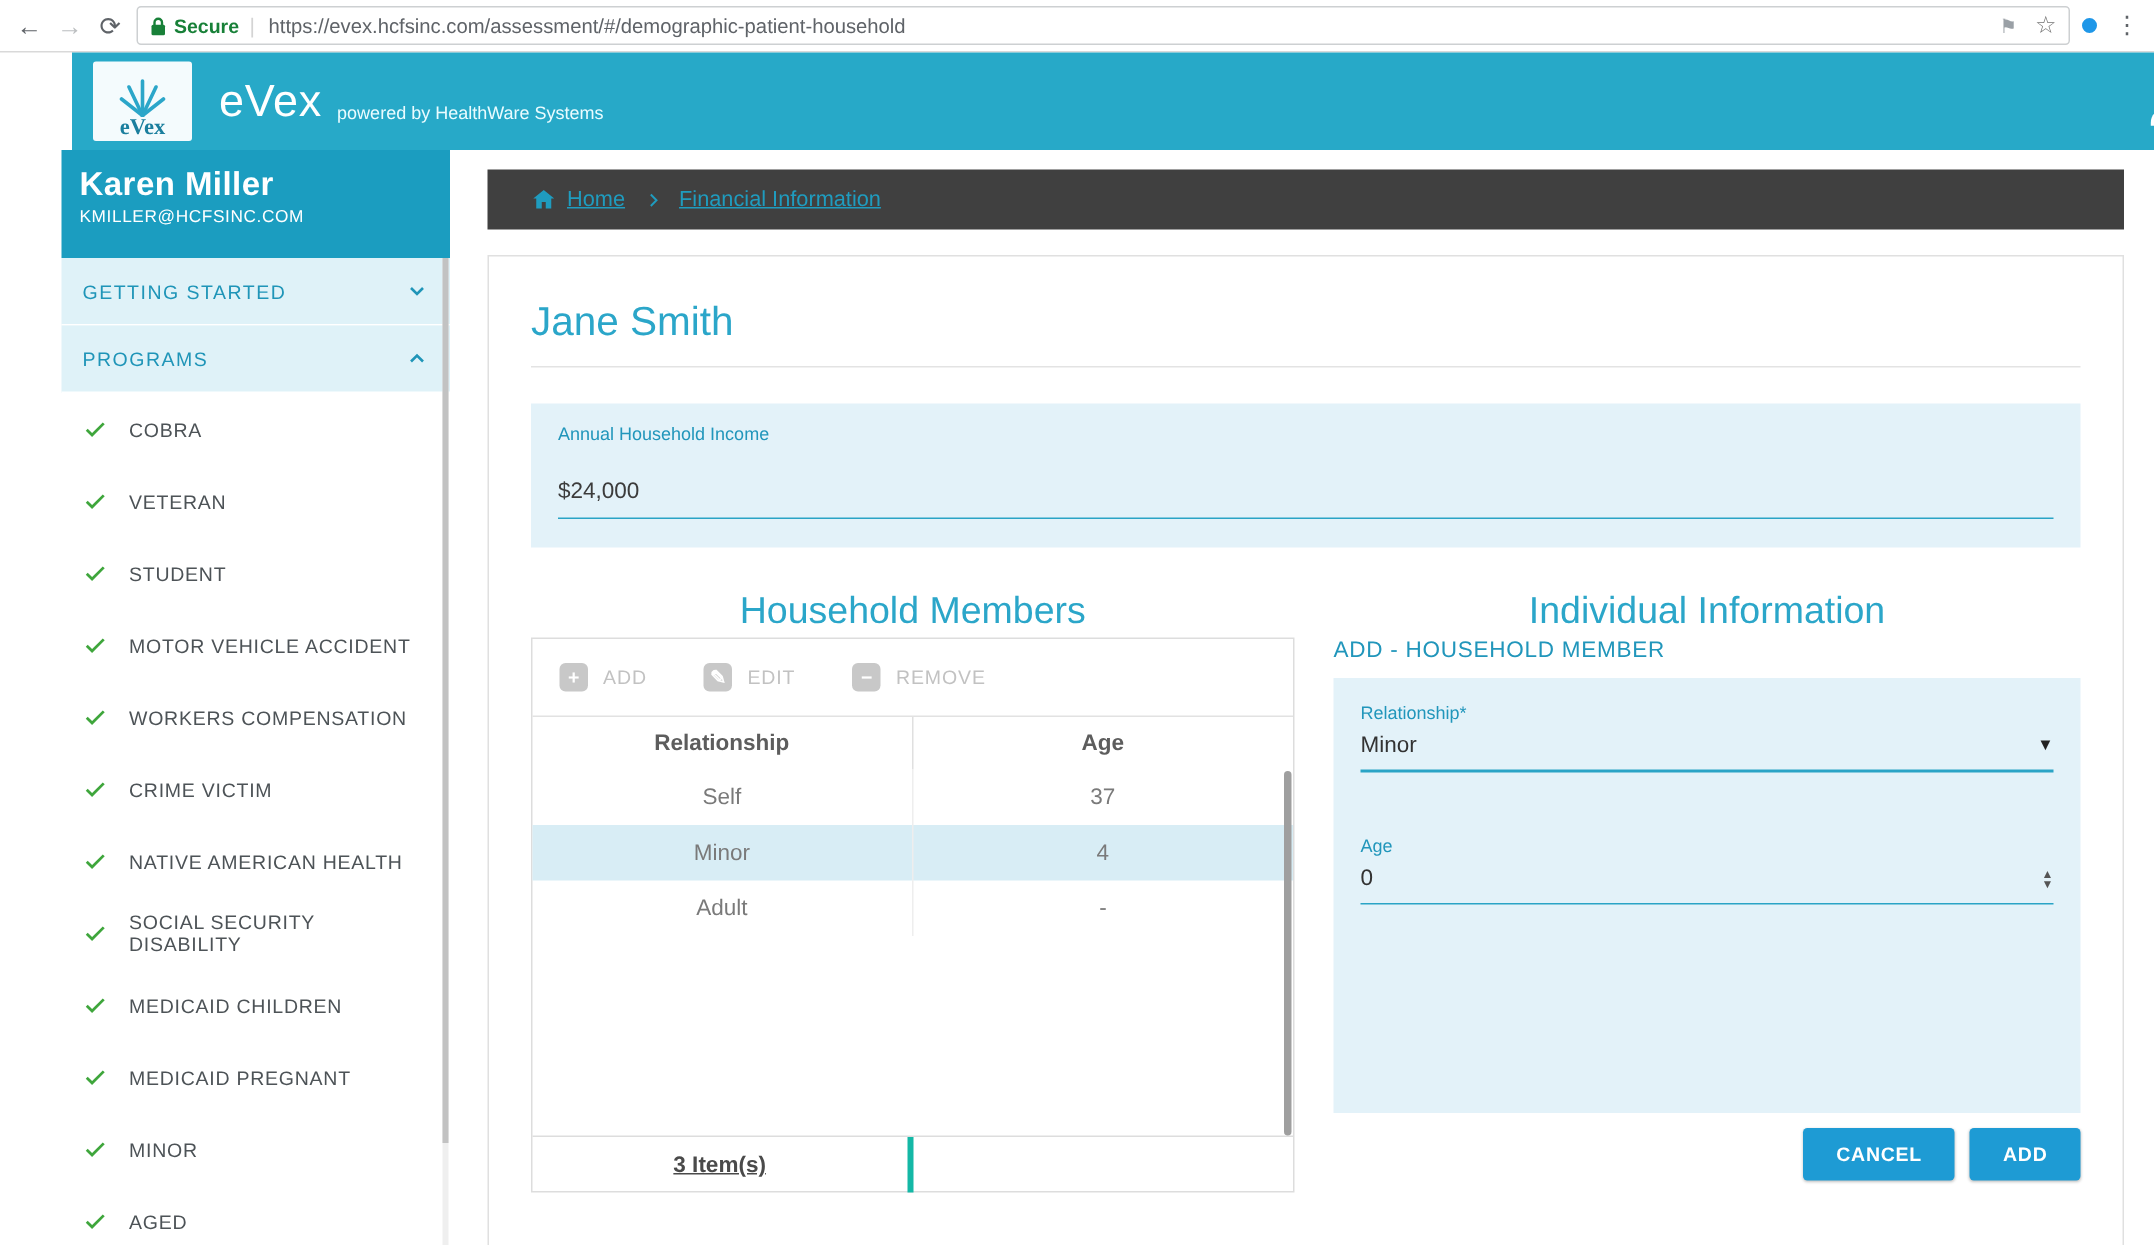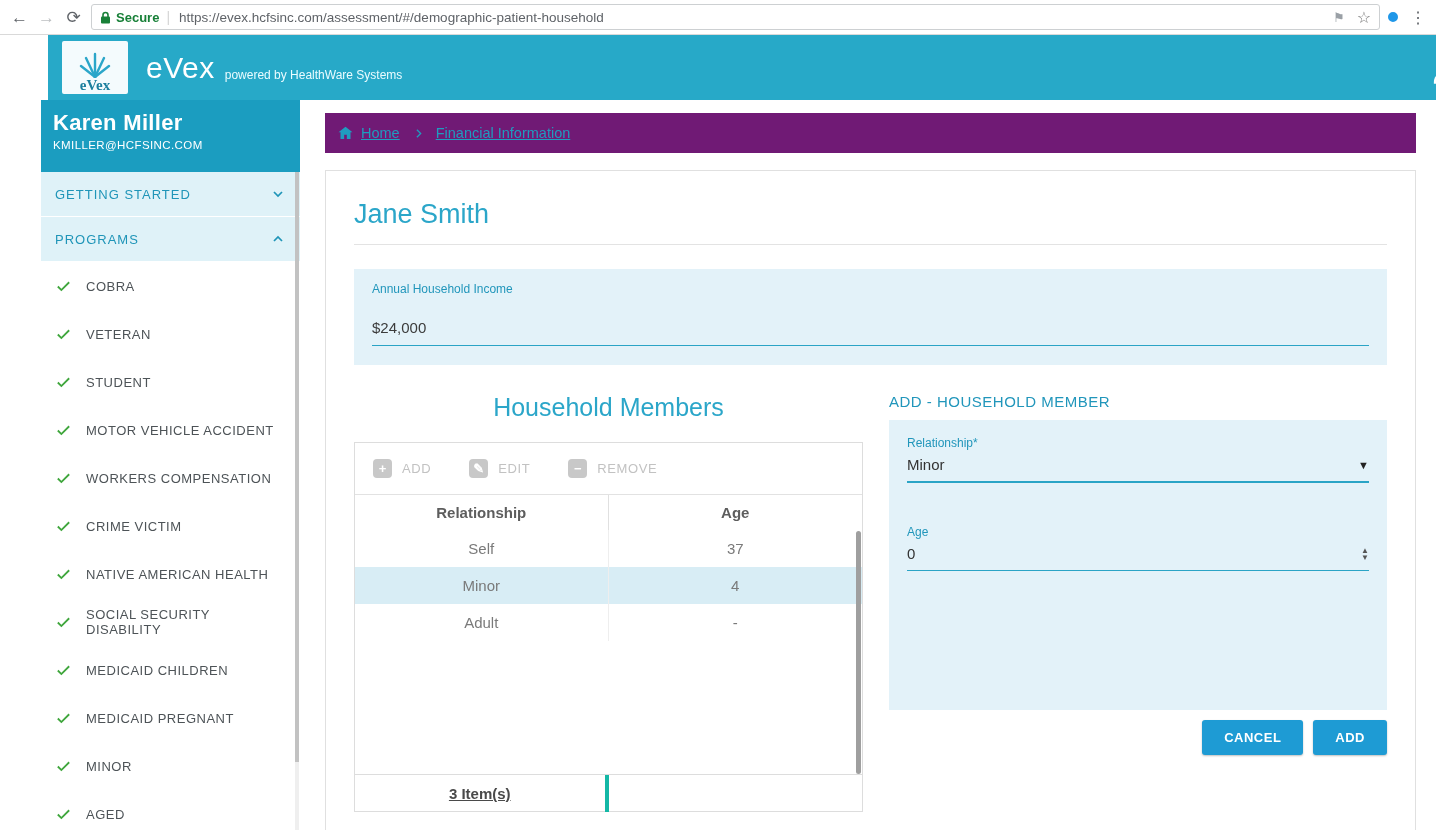--- a/index.html
+++ b/index.html
@@ -43,37 +43,37 @@
                   display:flex; align-items:center; padding:0 14px; border-bottom:1px solid #fff; cursor:pointer; }
   .side-section .chev { margin-left:auto; display:flex; }
   .side-item { height:48px; display:flex; align-items:center; padding:0 14px; cursor:pointer; background:#fff; }
   .side-item .check { display:flex; margin-right:14px; }
   .side-item .lbl { color:#4d5357; font-size:13px; letter-spacing:.5px; }
   .side-scroll-track { position:absolute; right:1px; top:72px; bottom:0; width:4px; background:#efefef; }
   .side-scroll-thumb { position:absolute; right:1px; top:72px; height:590px; width:4px; background:#c2c2c2; }
 
   
   .main { position:absolute; top:100px; left:300px; width:1136px; height:730px; background:#fff; overflow:hidden; }
-  .breadcrumb { margin:13px 20px 0 25px; height:40px; background:#701a75; display:flex; align-items:center;
-                padding:0 12px; }
+  .breadcrumb { margin:13px 20px 0 25px; height:40px; background:#404040; display:flex; align-items:center;
+                padding:0 29px; }
   .breadcrumb a { color:#1f9cbf; font-size:14.5px; margin-left:7px; }
   .crumb-chev { margin:1px 4px 0 12px; display:flex; }
 
   .card { margin:17px 20px 0 25px; height:690px; border:1px solid #e0e0e0; background:#fff; padding:0 28px; }
   .patient-title { color:#2ba6c9; font-size:27px; font-weight:400; margin-top:28px; }
   .card hr { border:none; border-top:1px solid #e3e3e3; margin-top:14px; }
 
   .income-panel { margin-top:24px; background:#e3f2f9; padding:13px 18px; height:96px; }
   .f-label { color:#2196bb; font-size:12px; }
   .f-value { color:#3c3c3c; font-size:15px; margin-top:23px; padding-bottom:9px; border-bottom:1px solid #2aa4c6; }
 
   .columns { display:flex; margin-top:28px; }
   .col-left { width:509px; flex:0 0 auto; }
   .col-right { flex:1; margin-left:26px; }
-  .col-title { color:#2ba6c9; font-size:25px; font-weight:400; text-align:center; margin-bottom:20px; }
+  .col-title { color:#2ba6c9; font-size:25px; font-weight:400; text-align:center; margin-bottom:3px; }
 
   
   .table-card { border:1px solid #ddd; height:370px; position:relative; background:#fff; }
   .toolbar { height:52px; display:flex; align-items:center; padding-left:18px; gap:38px; border-bottom:1px solid #e2e2e2; }
   .tool-btn { display:flex; align-items:center; gap:10px; background:none; border:none; cursor:pointer; }
   .tool-ico { width:19px; height:19px; background:#c8c8c8; border-radius:4px; color:#fff; font-size:13px;
               display:flex; align-items:center; justify-content:center; font-weight:bold; line-height:1; }
   .tool-lbl { color:#c2c2c2; font-size:13px; letter-spacing:.6px; }
   .thead { height:35px; display:flex; }
   .thead .cell { width:50%; display:flex; align-items:center; justify-content:center;
@@ -348,20 +348,21 @@
           <div class="tfoot">
             <div class="cell">3 Item(s)</div>
             <div class="cell"></div>
           </div>
 
           <div class="table-scroll"></div>
         </div>
       </div>
 
       <div class="col-right">
+        <div class="col-title">Individual Information</div>
         <div class="form-subtitle">ADD - HOUSEHOLD MEMBER</div>
 
         <div class="form-panel">
           <div class="field">
             <div class="f-label">Relationship*</div>
             <div class="val-row u2">
               <span class="val">Minor</span>
               <span class="caret">▼</span>
             </div>
           </div>

